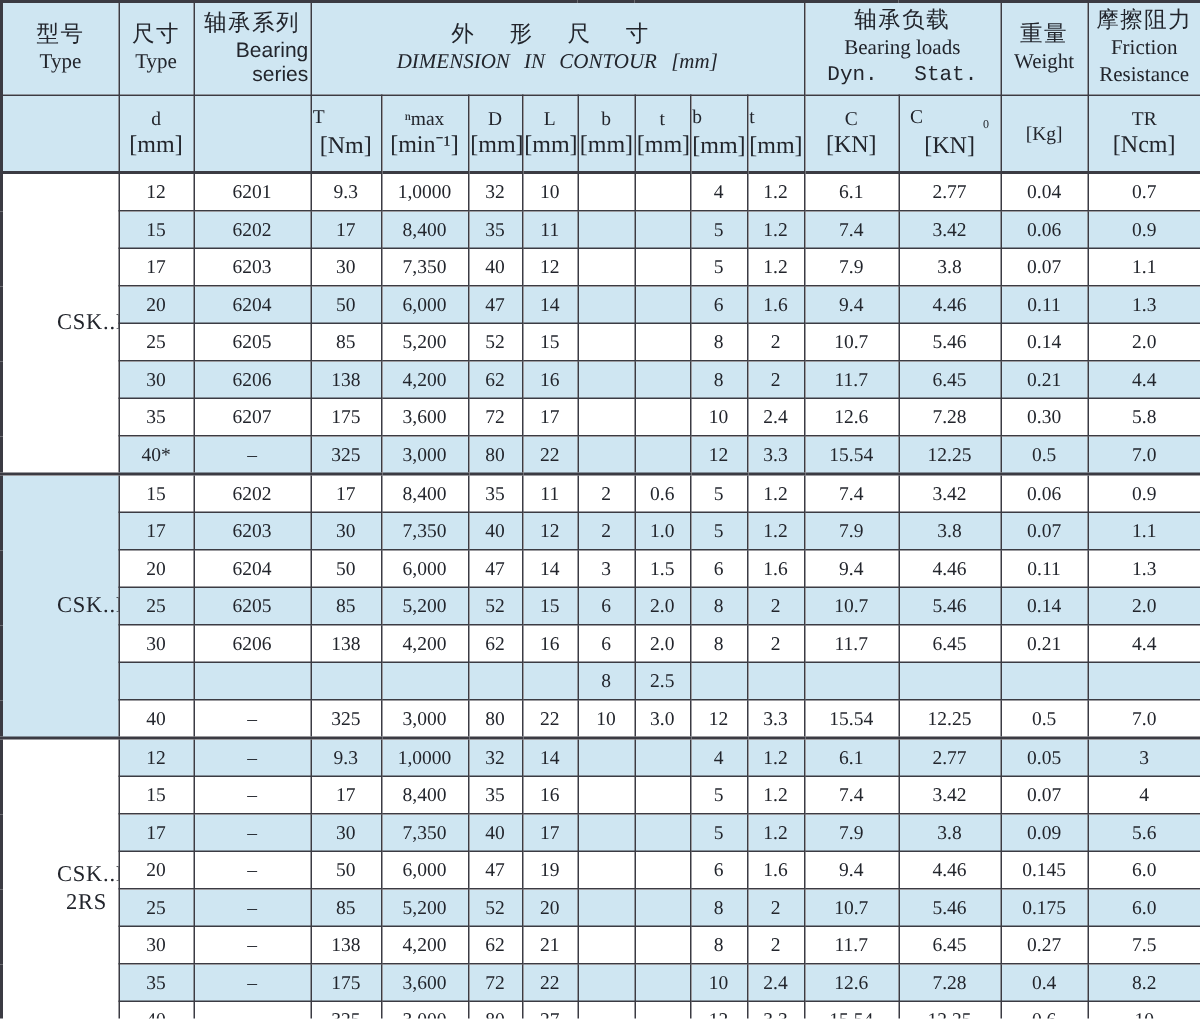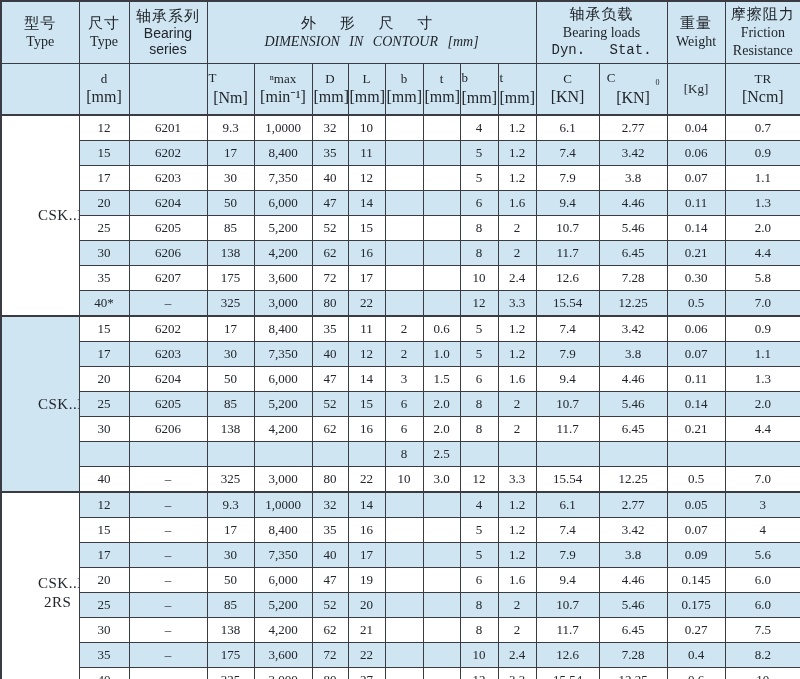--- a/index.html
+++ b/index.html
@@ -9,21 +9,21 @@
         border:2px solid #3b3b43;border-bottom:4px solid #2e2e38;}
   th,td{border:1px solid #3b3b43;text-align:center;vertical-align:middle;
         padding:0 1px;font-size:13px;line-height:1.25;overflow:hidden;
         font-weight:normal;}
   thead th{background:#cfe6f2;}
   thead tr.h2 th{border-bottom:2px solid #3b3b43;}
   .zh{font-size:15px;letter-spacing:1px;}
   .zh-wide{font-size:15px;letter-spacing:10px;}
   .en{font-size:14px;}
   .en-wide{font-size:14px;word-spacing:6px;font-style:italic;}
-  .sans{font-family:"Liberation Sans", sans-serif;font-size:14px;line-height:1.1;}
+  .sans{font-family:"Liberation Sans", sans-serif;font-size:14px;line-height:1.1;text-align:right;}
   .dyn-stat{word-spacing:16px;font-family:Liberation Mono, monospace;}
   .unit{font-size:16px;}
   sub{font-size:8px;vertical-align:-3px;margin-left:40px;}
   sup{font-size:8px;vertical-align:5px;}
   tbody td{height:24px;}
   td.blue{background:#cfe6f2;}
   td.white{background:#ffffff;}
   td.type-cell{font-size:15px;letter-spacing:0.5px;padding-left:36px;}
   tbody.section>tr:first-child>td{border-top:2px solid #3b3b43;}
   tr.h1{height:62px;} tr.h2{height:52px;}

